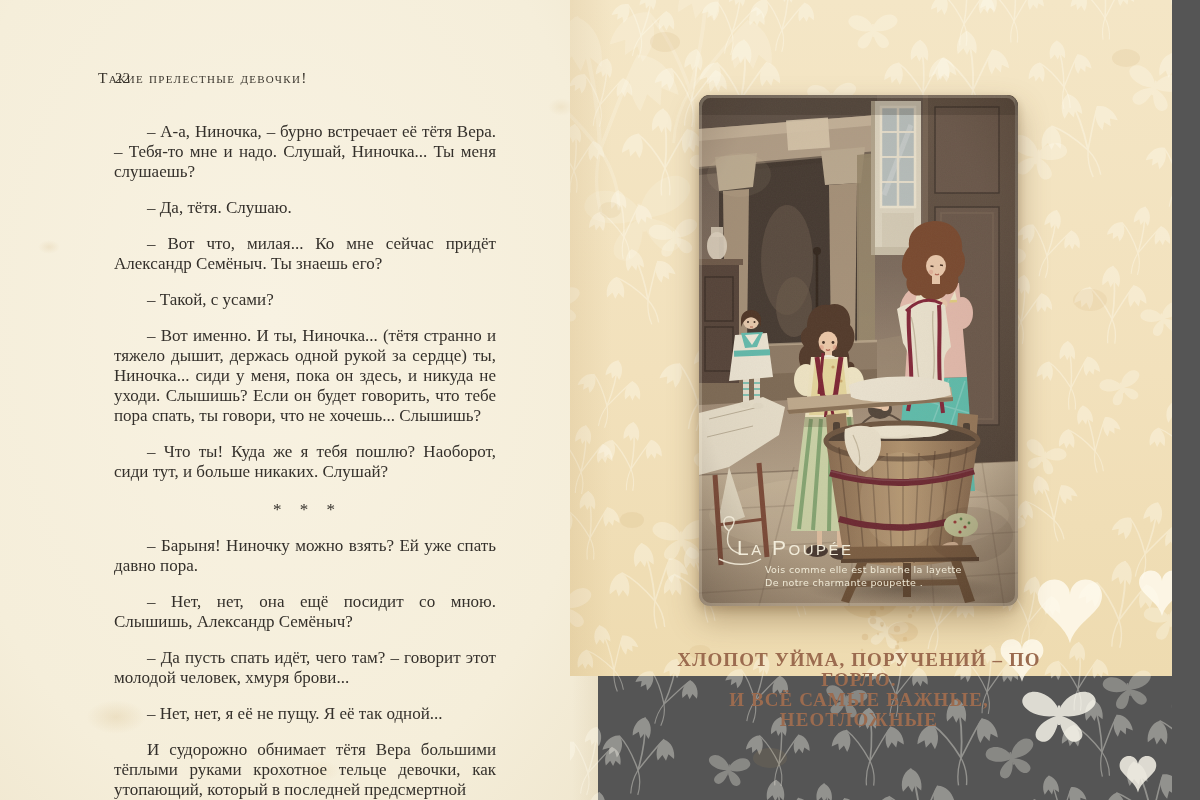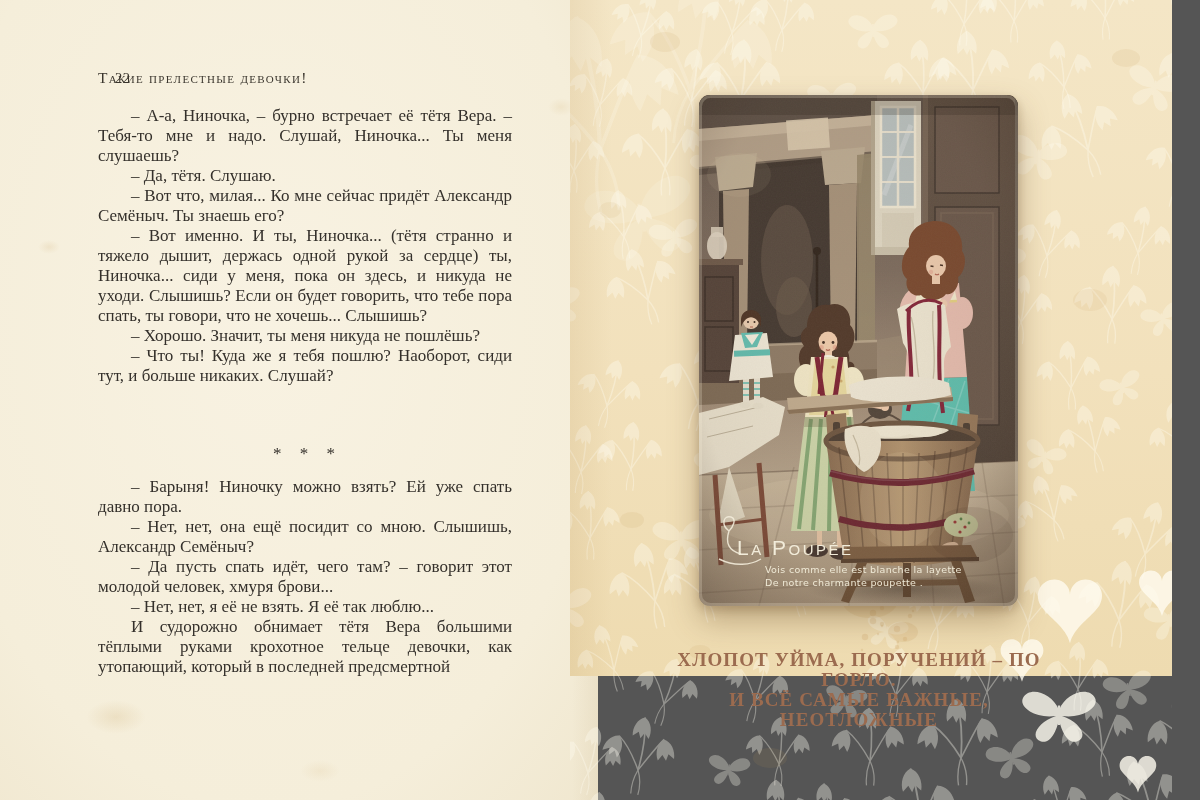--- a/index.html
+++ b/index.html
@@ -11,21 +11,21 @@
   .page-left::after{content:"";position:absolute;right:0;top:0;width:26px;height:100%;
     background:linear-gradient(90deg,rgba(180,150,100,0),rgba(170,140,90,.10));}
   .running-head{position:absolute;left:98px;top:69px;width:414px;height:20px;
     color:#3a352d;font-size:15px;}
   .pageno{position:absolute;left:17px;top:1px;font-size:14.5px;letter-spacing:.5px;}
   .running-title{display:block;font-variant:small-caps;
     letter-spacing:1.3px;font-size:15.5px;color:#3b362e;}
   .body-text{position:absolute;left:98px;top:106px;width:414px;
     font-size:17px;line-height:20px;color:var(--body-text,#34302b);
     text-align:justify;text-justify:inter-word;}
-  .body-text p{margin:0;text-indent:33px;}
+  .body-text p{margin:16px;text-indent:33px;}
   .para-block-1{min-height:320px;}
   .separator{text-align:center;text-indent:0;margin:18px 0 13px 0;
     word-spacing:10px;letter-spacing:2px;color:#34302b;}
   .stain{position:absolute;border-radius:50%;pointer-events:none;}
   
   .page-right{position:absolute;left:570px;top:0;width:602px;height:676px;
     background:linear-gradient(180deg,#f4e6c6,var(--right-paper,#f2e1bc) 55%,#eedbb0 100%);}
   .page-right::before{content:"";position:absolute;left:0;top:0;width:42px;height:100%;
     background:linear-gradient(90deg,rgba(160,120,60,.10),rgba(160,120,60,0));z-index:3;}
   .bg-pattern{position:absolute;left:0;top:0;z-index:1;}
@@ -54,30 +54,30 @@
     <div class="running-head">
       <span class="pageno">22</span>
       <span class="running-title">Такие прелестные девочки!</span>
     </div>
 
     <div class="body-text">
       <div class="para-block-1">
           <p>– А-а, Ниночка, – бурно встречает её тётя Вера. – Тебя-то мне и надо. Слушай, Ниночка... Ты меня слушаешь?</p>
           <p>– Да, тётя. Слушаю.</p>
           <p>– Вот что, милая... Ко мне сейчас придёт Александр Семёныч. Ты знаешь его?</p>
+          <p>– Такой, с усами?</p>
           <p>– Вот именно. И ты, Ниночка... (тётя странно и тяжело дышит, держась одной рукой за сердце) ты, Ниночка... сиди у меня, пока он здесь, и никуда не уходи. Слышишь? Если он будет говорить, что тебе пора спать, ты говори, что не хочешь... Слышишь?</p>
-          <p>– Хорошо. Значит, ты меня никуда не пошлёшь?</p>
           <p>– Что ты! Куда же я тебя пошлю? Наоборот, сиди тут, и больше никаких. Слушай?</p>
         </div>
       <div class="separator">* * *</div>
       <div class="para-block-2">
           <p>– Барыня! Ниночку можно взять? Ей уже спать давно пора.</p>
           <p>– Нет, нет, она ещё посидит со мною. Слышишь, Александр Семёныч?</p>
           <p>– Да пусть спать идёт, чего там? – говорит этот молодой человек, хмуря брови...</p>
-          <p>– Нет, нет, я её не взять. Я её так люблю...</p>
+          <p>– Нет, нет, я её не пущу. Я её так одной...</p>
           <p>И судорожно обнимает тётя Вера большими тёплыми руками крохотное тельце девочки, как утопающий, который в последней предсмертной</p>
         </div>
     </div>
   </div>
 
   <div class="page-right">
 
     <svg class="bg-pattern" width="602" height="800" viewBox="0 0 602 800">
       <defs>
         <path id="bloom" fill="#fffdf2" d="M0,0 C-7,3 -10,12 -8,20 L-3,15 L0,21 L3,15 L8,20 C10,12 7,3 0,0 Z"></path>

